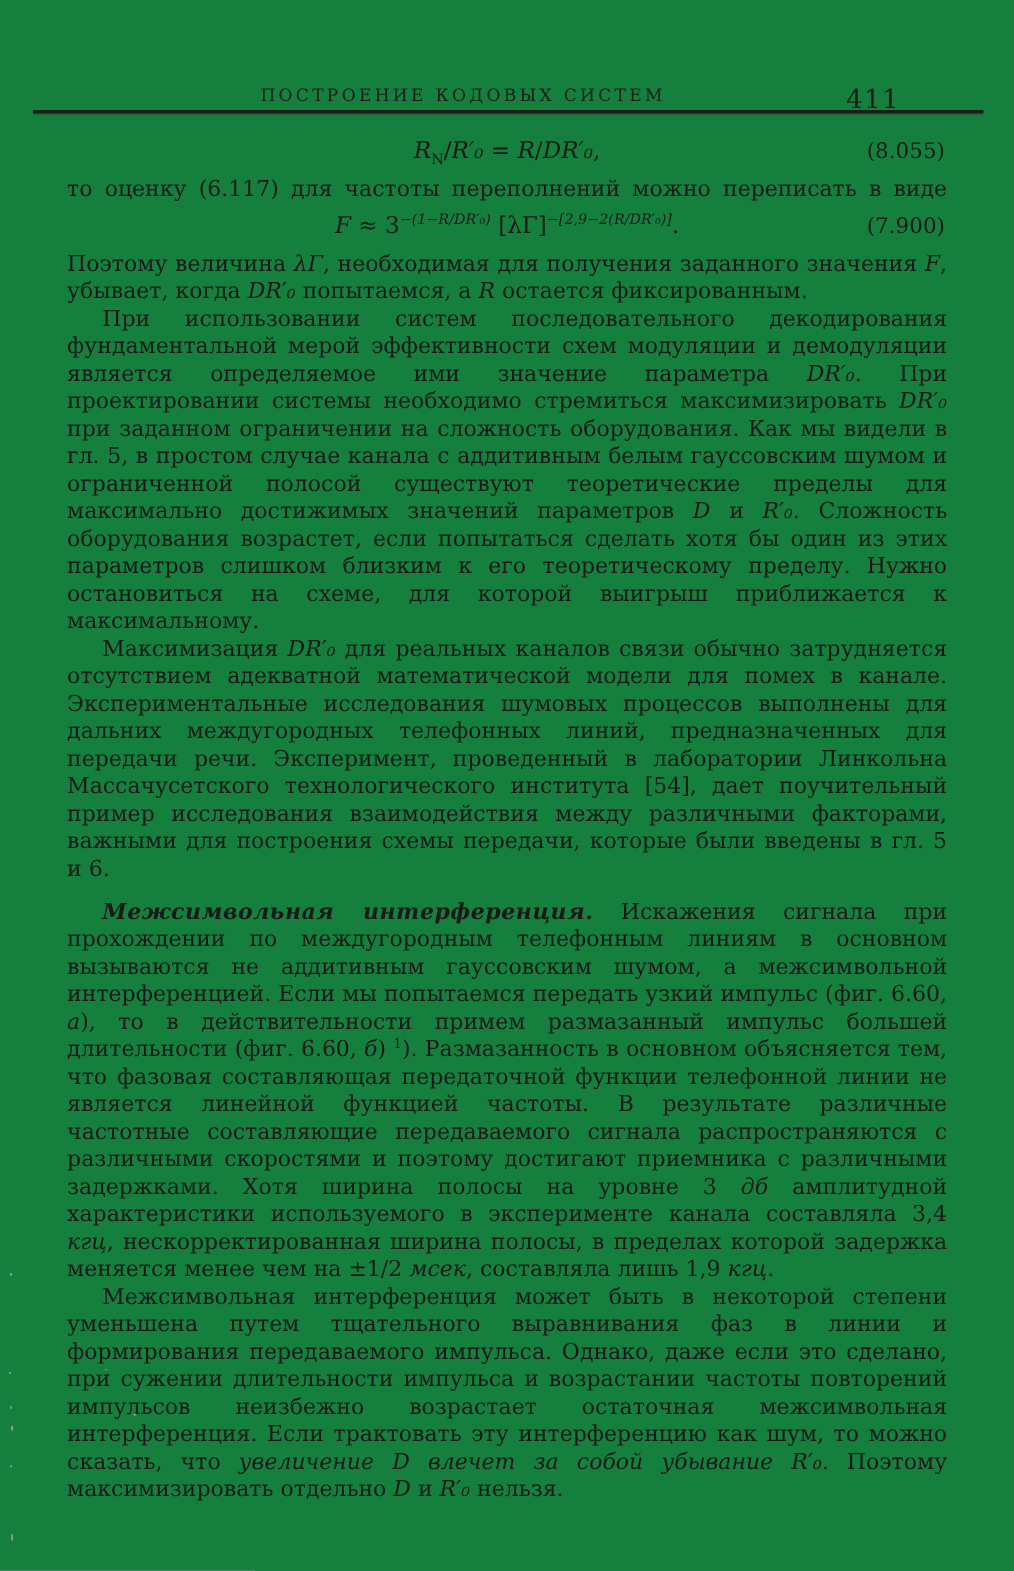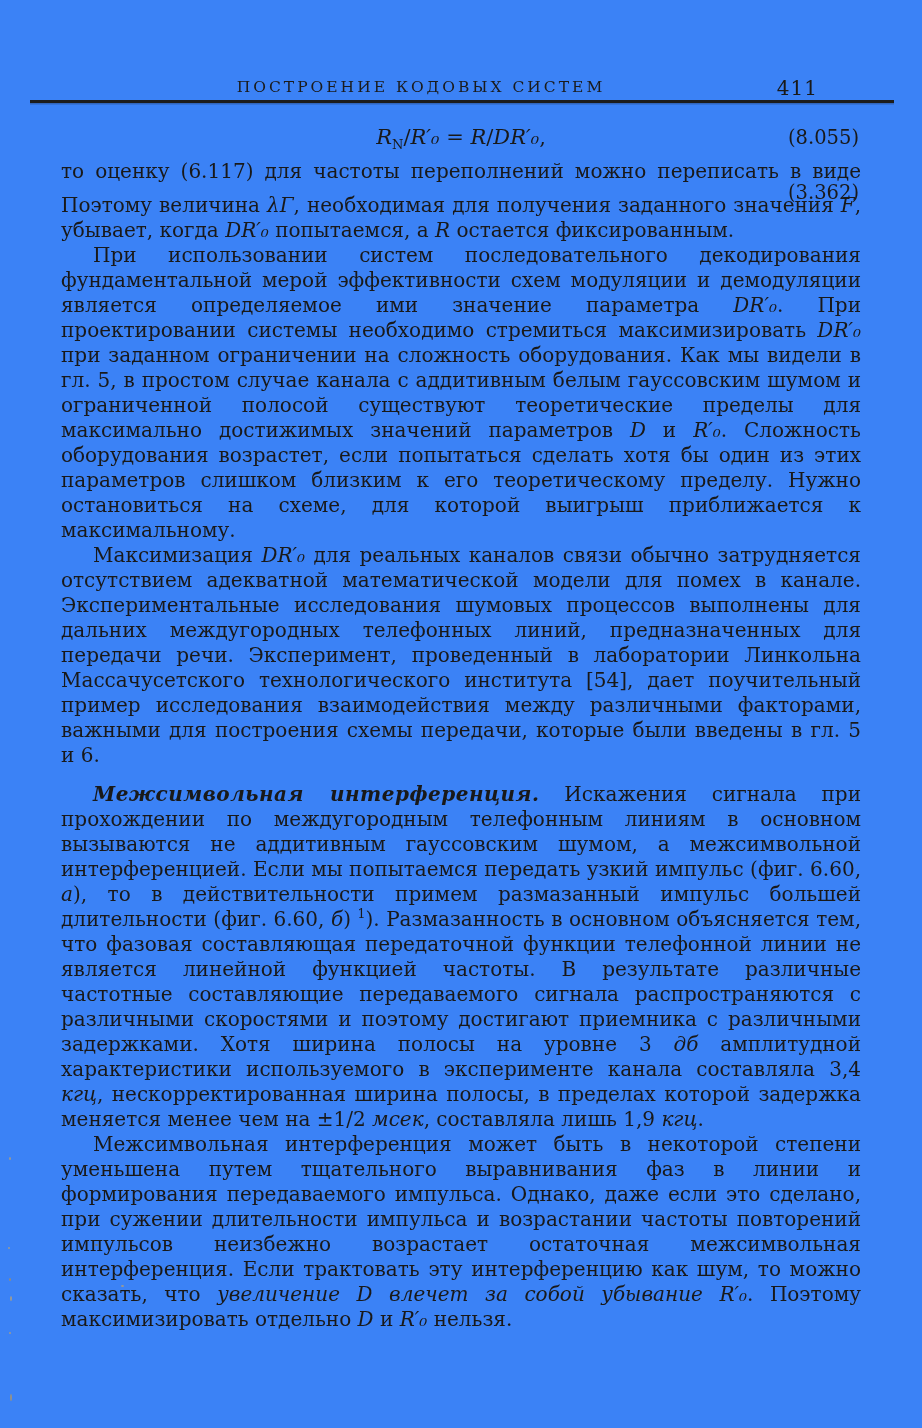--- a/index.html
+++ b/index.html
@@ -1,36 +1,36 @@
 <!DOCTYPE html>
 <html lang="ru"><head>
 <meta charset="utf-8">
 <style>
   html,body { margin:0; padding:0; }
   body { background:#e8e8e6; }
   .page {
     position:relative;
     width:922px; height:1428px;
     margin:0 auto;
-    background:#3b82f6;
+    background:#15803d;
     color:#191919;
     font-family:"DejaVu Serif", serif;
     overflow:hidden;
   }
   
   .running-title {
     position:absolute; top:78px; left:0; right:80px;
     text-align:center;
     font-size:15.5px; letter-spacing:3px;
     color:#1b1b1b;
     white-space:nowrap;
   }
   .page-number {
     position:absolute; top:76px; right:104px;
-    font-size:20px; letter-spacing:1px;
+    font-size:24px; letter-spacing:1px;
   }
   .header-rule {
     position:absolute; top:100px; left:30px; right:28px;
     height:3px; background:#1c1c1c;
     box-shadow:0 1.5px 0 rgba(20,20,20,.25);
   }
   
   .content {
     position:absolute; left:61px; top:116px; width:800px;
     font-size:20px; line-height:25px;
@@ -76,21 +76,22 @@
 
 
     <div class="eqrow">
       <span class="eq"><span class="s-i">R</span><span class="s-sub">N</span><span class="s-n">/</span><span class="s-i">R′₀</span><span class="s-n"> = </span><span class="s-i">R</span><span class="s-n">/</span><span class="s-i">DR′₀</span><span class="s-n">,</span></span>
       <span class="eqlabel">(8.055)</span>
     </div>
 
     <p class="stretch"><span class="s-n">то оценку (6.117) для частоты переполнений можно переписать в виде</span></p>
 
     <div class="eqrow">
-      <span class="eqlabel">(3.362)</span>
+      <span class="eq"><span class="s-i">F</span><span class="s-n"> ≈ 3</span><span class="s-sup">−(1−R/DR′₀)</span><span class="s-n"> [λΓ]</span><span class="s-sup">−[2,9−2(R/DR′₀)]</span><span class="s-n">.</span></span>
+      <span class="eqlabel">(7.900)</span>
     </div>
 
     <p><span class="s-n">Поэтому величина </span><span class="s-i">λΓ</span><span class="s-n">, необходимая для получения заданного значения </span><span class="s-i">F</span><span class="s-n">, убывает, когда </span><span class="s-i">DR′₀</span><span class="s-n"> попытаемся, а </span><span class="s-i">R</span><span class="s-n"> остается фиксированным.</span></p>
 
     <p class="indent"><span class="s-n">При использовании систем последовательного декодирования фундаментальной мерой эффективности схем модуляции и демодуляции является определяемое ими значение параметра </span><span class="s-i">DR′₀</span><span class="s-n">. При проектировании системы необходимо стремиться максимизировать </span><span class="s-i">DR′₀</span><span class="s-n"> при заданном ограничении на сложность оборудования. Как мы видели в гл. 5, в простом случае канала с аддитивным белым гауссовским шумом и ограниченной полосой существуют теоретические пределы для максимально достижимых значений параметров </span><span class="s-i">D</span><span class="s-n"> и </span><span class="s-i">R′₀</span><span class="s-n">. Сложность оборудования возрастет, если попытаться сделать хотя бы один из этих параметров слишком близким к его теоретическому пределу. Нужно остановиться на схеме, для которой выигрыш приближается к максимальному.</span></p>
 
     <p class="indent"><span class="s-n">Максимизация </span><span class="s-i">DR′₀</span><span class="s-n"> для реальных каналов связи обычно затрудняется отсутствием адекватной математической модели для помех в канале. Экспериментальные исследования шумовых процессов выполнены для дальних междугородных телефонных линий, предназначенных для передачи речи. Эксперимент, проведенный в лаборатории Линкольна Массачусетского технологического института [54], дает поучительный пример исследования взаимодействия между различными факторами, важными для построения схемы передачи, которые были введены в гл. 5 и 6.</span></p>
 
     <p class="indent gap"><span class="s-bi">Межсимвольная интерференция.</span><span class="s-n"> Искажения сигнала при прохождении по междугородным телефонным линиям в основном вызываются не аддитивным гауссовским шумом, а межсимвольной интерференцией. Если мы попытаемся передать узкий импульс (фиг. 6.60, </span><span class="s-i">а</span><span class="s-n">), то в действительности примем размазанный импульс большей длительности (фиг. 6.60, </span><span class="s-i">б</span><span class="s-n">) </span><span class="s-sup">1</span><span class="s-n">). Размазанность в основном объясняется тем, что фазовая составляющая передаточной функции телефонной линии не является линейной функцией частоты. В результате различные частотные составляющие передаваемого сигнала распространяются с различными скоростями и поэтому достигают приемника с различными задержками. Хотя ширина полосы на уровне 3 </span><span class="s-i">дб</span><span class="s-n"> амплитудной характеристики используемого в эксперименте канала составляла 3,4 </span><span class="s-i">кгц</span><span class="s-n">, нескорректированная ширина полосы, в пределах которой задержка меняется менее чем на ±1/2 </span><span class="s-i">мсек</span><span class="s-n">, составляла лишь 1,9 </span><span class="s-i">кгц</span><span class="s-n">.</span></p>
 

